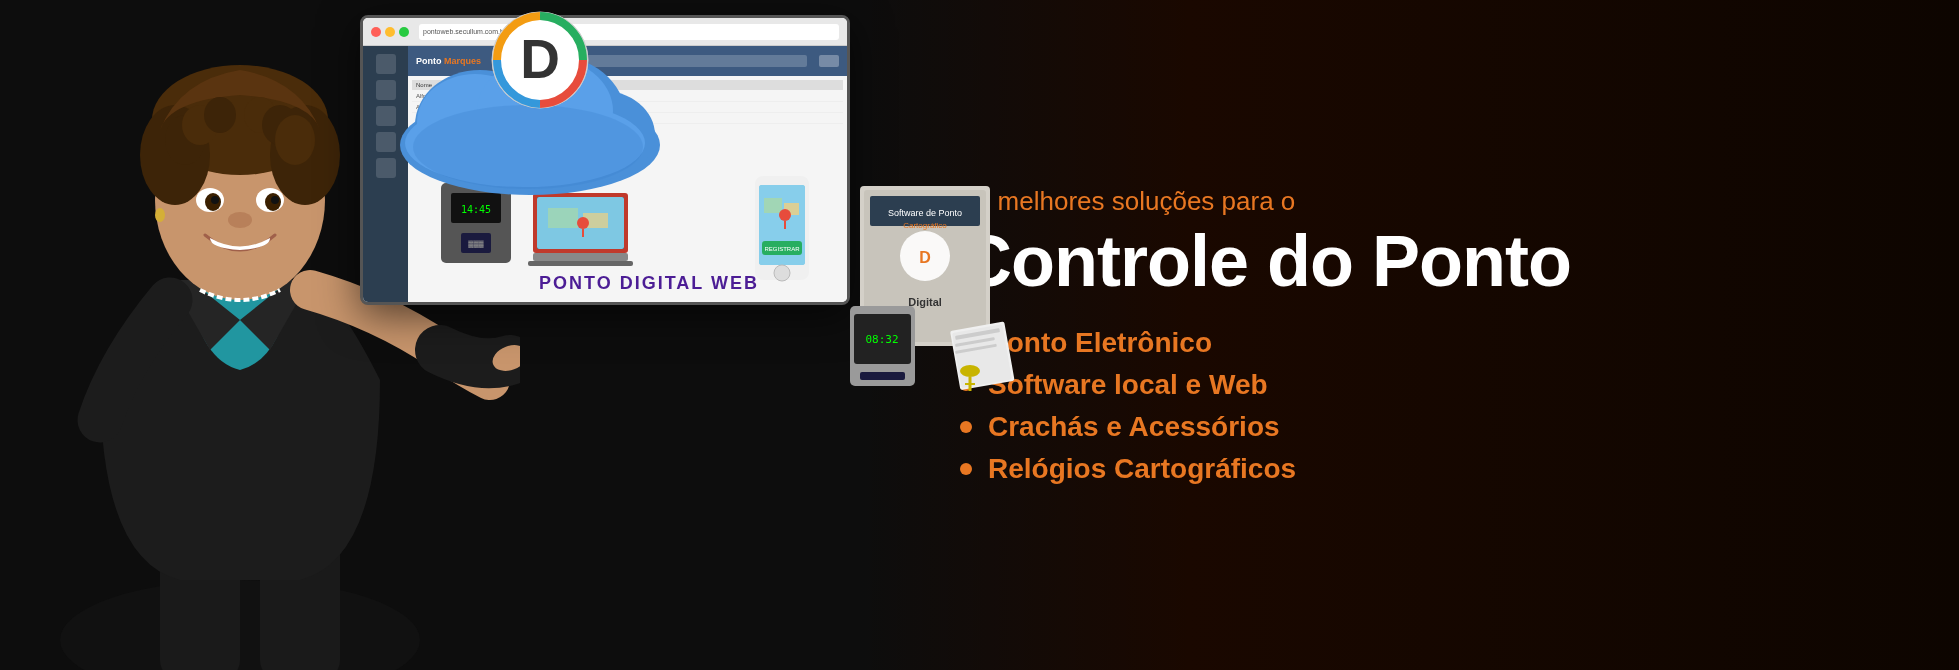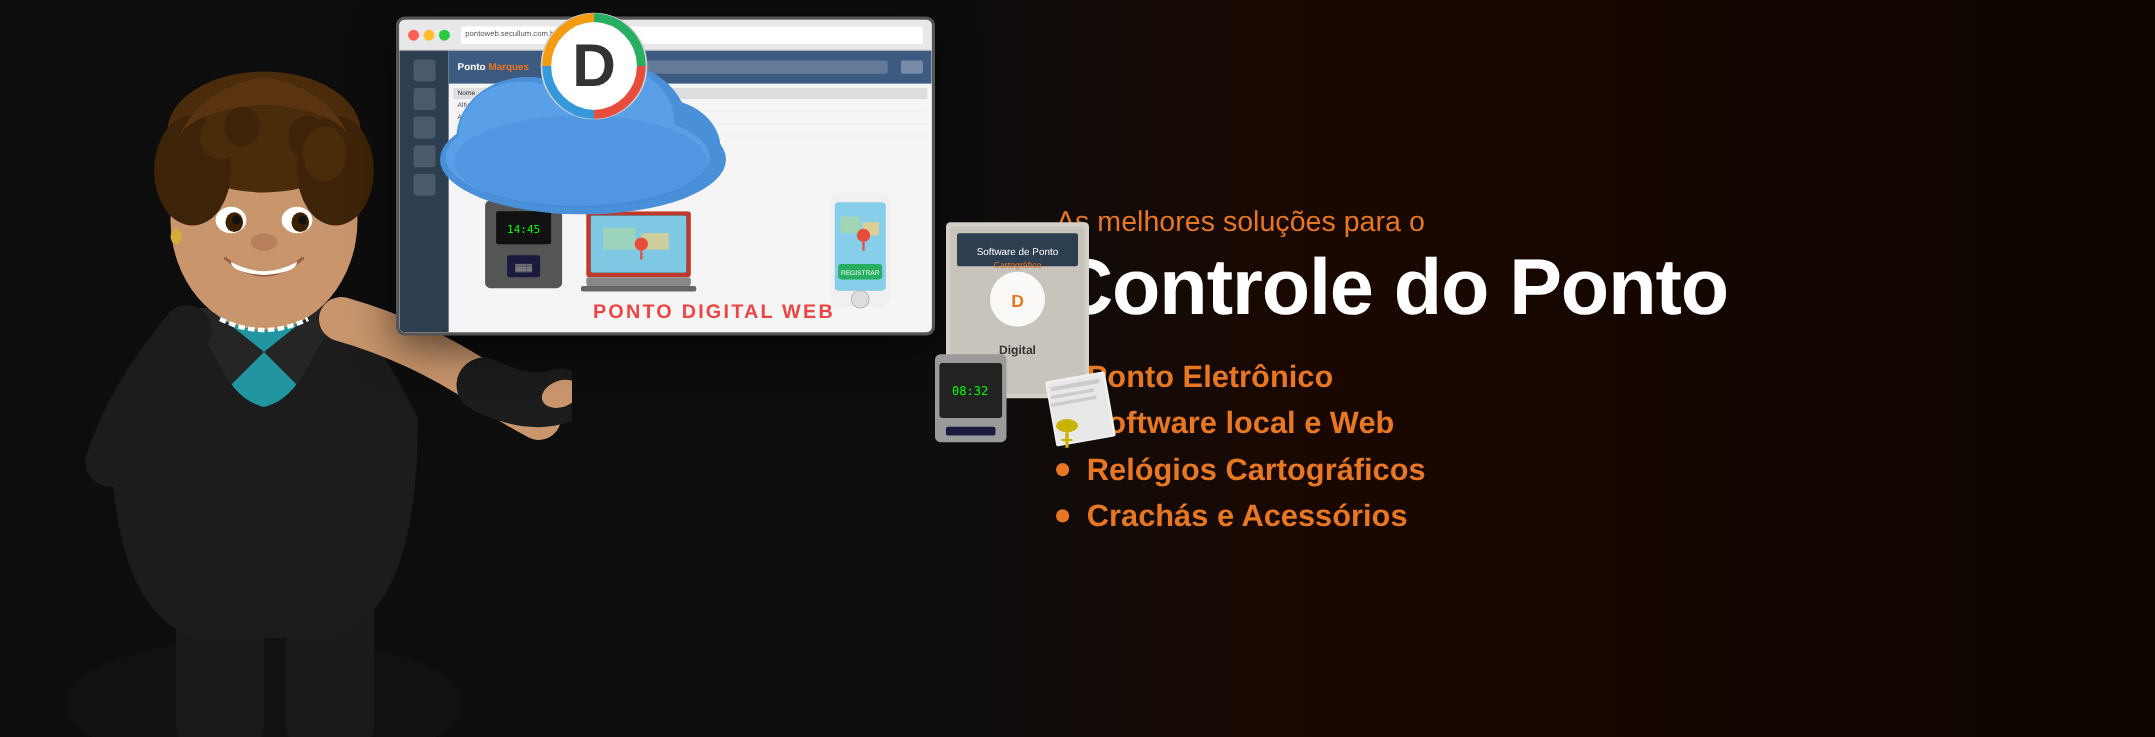--- a/index.html
+++ b/index.html
@@ -399,21 +399,21 @@
               <rect x="10" y="68" width="40" height="14" rx="3" fill="#27ae60"></rect>
               <text x="30" y="78" text-anchor="middle" fill="white" font-size="6" font-family="Arial">REGISTRAR</text>
 
               <ellipse cx="30" cy="100" rx="8" ry="8" fill="#ddd" stroke="#bbb" stroke-width="1"></ellipse>
             </svg>
           </div>
         </div>
       </div>
 
       <div style="position:absolute;bottom:8px;left:50%;transform:translateX(-30%);z-index:10;text-align:center;">
-        <span style="color:#ef4444;font-size:18px;font-weight:900;letter-spacing:2px;white-space:nowrap;text-shadow:none;">PONTO DIGITAL WEB</span>
+        <span style="color:#4c1d95;font-size:18px;font-weight:900;letter-spacing:2px;white-space:nowrap;text-shadow:none;">PONTO DIGITAL WEB</span>
       </div>
     </div>
 
     <div class="cloud-svg-container">
       <svg viewBox="0 0 300 160" width="300" height="160" xmlns="http://www.w3.org/2000/svg">
 
         <ellipse cx="150" cy="110" rx="130" ry="50" fill="#4a90d9"></ellipse>
         <ellipse cx="100" cy="90" rx="65" ry="55" fill="#4a90d9"></ellipse>
         <ellipse cx="170" cy="80" rx="75" ry="60" fill="#4a90d9"></ellipse>
         <ellipse cx="220" cy="100" rx="55" ry="45" fill="#4a90d9"></ellipse>
@@ -435,21 +435,21 @@
         <path d="M93 50 A44 44 0 0 1 50 94" stroke="#e74c3c" stroke-width="8" fill="none"></path>
         <path d="M50 94 A44 44 0 0 1 7 50" stroke="#3498db" stroke-width="8" fill="none"></path>
         <path d="M7 50 A44 44 0 0 1 50 6" stroke="#f39c12" stroke-width="8" fill="none"></path>
 
         <text x="50" y="68" text-anchor="middle" font-size="55" font-weight="900" font-family="Arial" fill="#333">D</text>
       </svg>
     </div>
 
   </div>
 
-  <div style="position:absolute;left:840px;top:192px;z-index:6;width:180px;">
+  <div style="position:absolute;left:840px;top:176px;z-index:6;width:180px;">
     <svg viewBox="0 0 180 220" width="180" height="220" xmlns="http://www.w3.org/2000/svg">
 
       <rect x="20" y="10" width="130" height="160" rx="4" fill="#d4d0c8"></rect>
       <rect x="24" y="14" width="122" height="152" rx="3" fill="#c8c4bb"></rect>
 
       <rect x="30" y="20" width="110" height="30" rx="2" fill="#2c3e50"></rect>
       <text x="85" y="40" text-anchor="middle" fill="#fff" font-size="9" font-family="Arial">Software de Ponto</text>
       <text x="85" y="52" text-anchor="middle" fill="#e87722" font-size="8" font-family="Arial">Cartográfico</text>
 
       <circle cx="85" cy="80" r="25" fill="#fff" opacity="0.9"></circle>
@@ -481,22 +481,22 @@
       <li class="bullet-item">
         <span class="bullet-dot"></span>
         <span>Ponto Eletrônico</span>
       </li>
       <li class="bullet-item">
         <span class="bullet-dot"></span>
         <span>Software local e Web</span>
       </li>
       <li class="bullet-item">
         <span class="bullet-dot"></span>
-        <span>Relógios Cartográficos</span>
+        <span>Crachás e Acessórios</span>
       </li>
       <li class="bullet-item">
         <span class="bullet-dot"></span>
-        <span>Crachás e Acessórios</span>
+        <span>Relógios Cartográficos</span>
       </li>
     </ul>
   </div>
 
 </div>
 
 </body></html>

